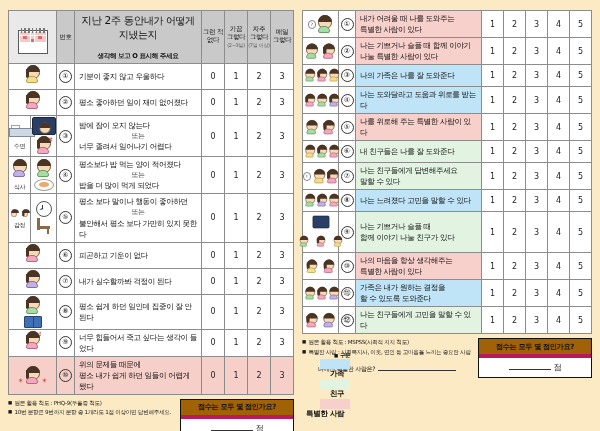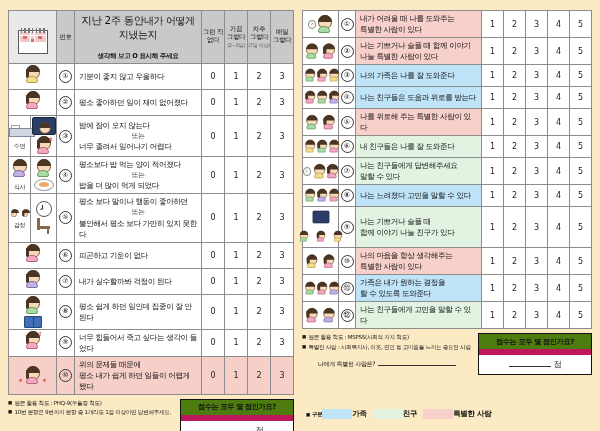--- a/index.html
+++ b/index.html
@@ -168,22 +168,22 @@
   }
   .notes div.plain::before { content: ""; margin: 0; }
   .scorebox {
     width: 112px;
     border: 1px solid #111;
     background: #fff;
     text-align: center;
     flex: none;
   }
   .scorebox .sb-title {
-    background: #4d7c0f;
-    border-bottom: 6px solid #be185d;
+    background: #a16207;
+    border-bottom: 4px solid #be185d;
     font-size: 7.2px;
     font-weight: bold;
     letter-spacing: -0.4px;
     padding: 2.5px 0;
     color: #111;
   }
   .scorebox .sb-val {
     font-size: 8px;
     padding: 4px 0 4px 0;
     letter-spacing: -0.3px;
@@ -208,24 +208,25 @@
     border-bottom: 1px solid #333;
     margin-left: 3px;
   }
 
   
   .legend {
     position: absolute;
     left: 306px;
     bottom: 12px;
     display: flex;
-    align-items: center;
+    align-items: flex-end;
     font-size: 7px;
     letter-spacing: -0.3px;
     color: #111;
+    flex-direction: column;
   }
   .legend .lg-title {
     font-size: 5.5px;
     font-weight: bold;
   }
   .legend .lg-title::before {
     content: "\25A0";
     font-size: 4.5px;
     margin-right: 2px;
   }
@@ -775,21 +776,21 @@
                   <span class="face"></span>
                   <span class="body-sh"></span>
                 </span>
             <span class="person p-purple" style="transform:scale(.7)">
                   <span class="face f-girl"></span>
                   <span class="body-sh"></span>
                 </span>
           </span>
         </td>
         <td class="num-cell"><span class="num-circ">④</span></td>
-        <td class="text-cell bg-family">나는 친구들은 도움과 위로를 받는다</td>
+        <td class="text-cell bg-family">나는 도와달라고 도움과 위로를 받는다</td>
         <td class="score-cell">1</td>
         <td class="score-cell">2</td>
         <td class="score-cell">3</td>
         <td class="score-cell">4</td>
         <td class="score-cell">5</td>
       </tr>
 
       <tr>
         <td class="icon-cell">
           <span class="grp">

